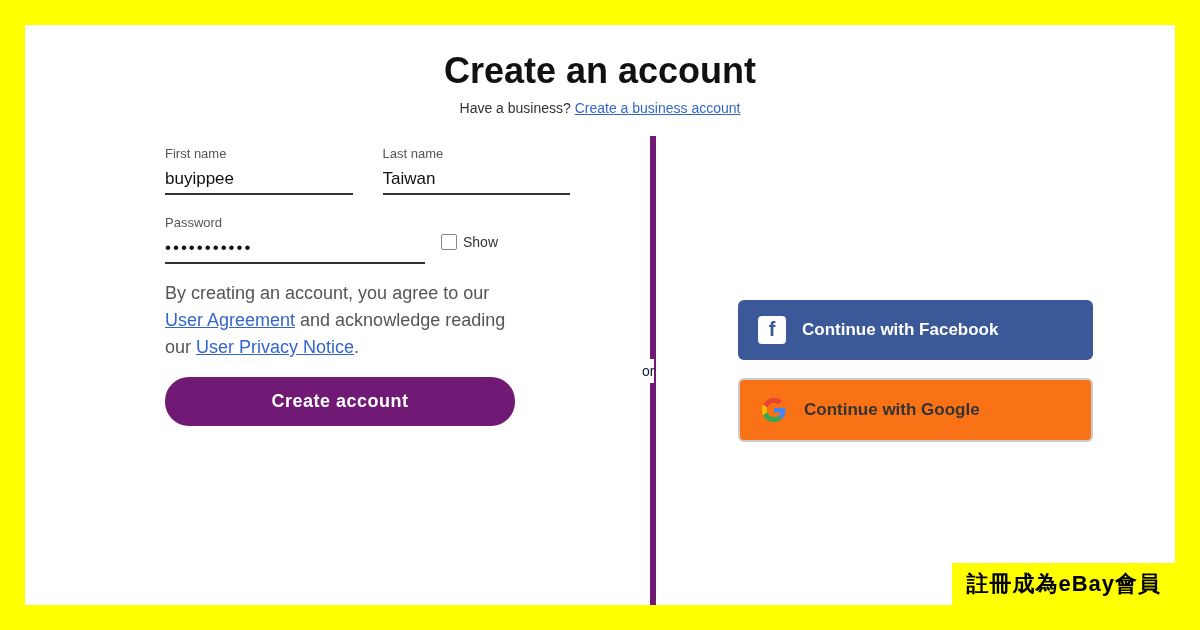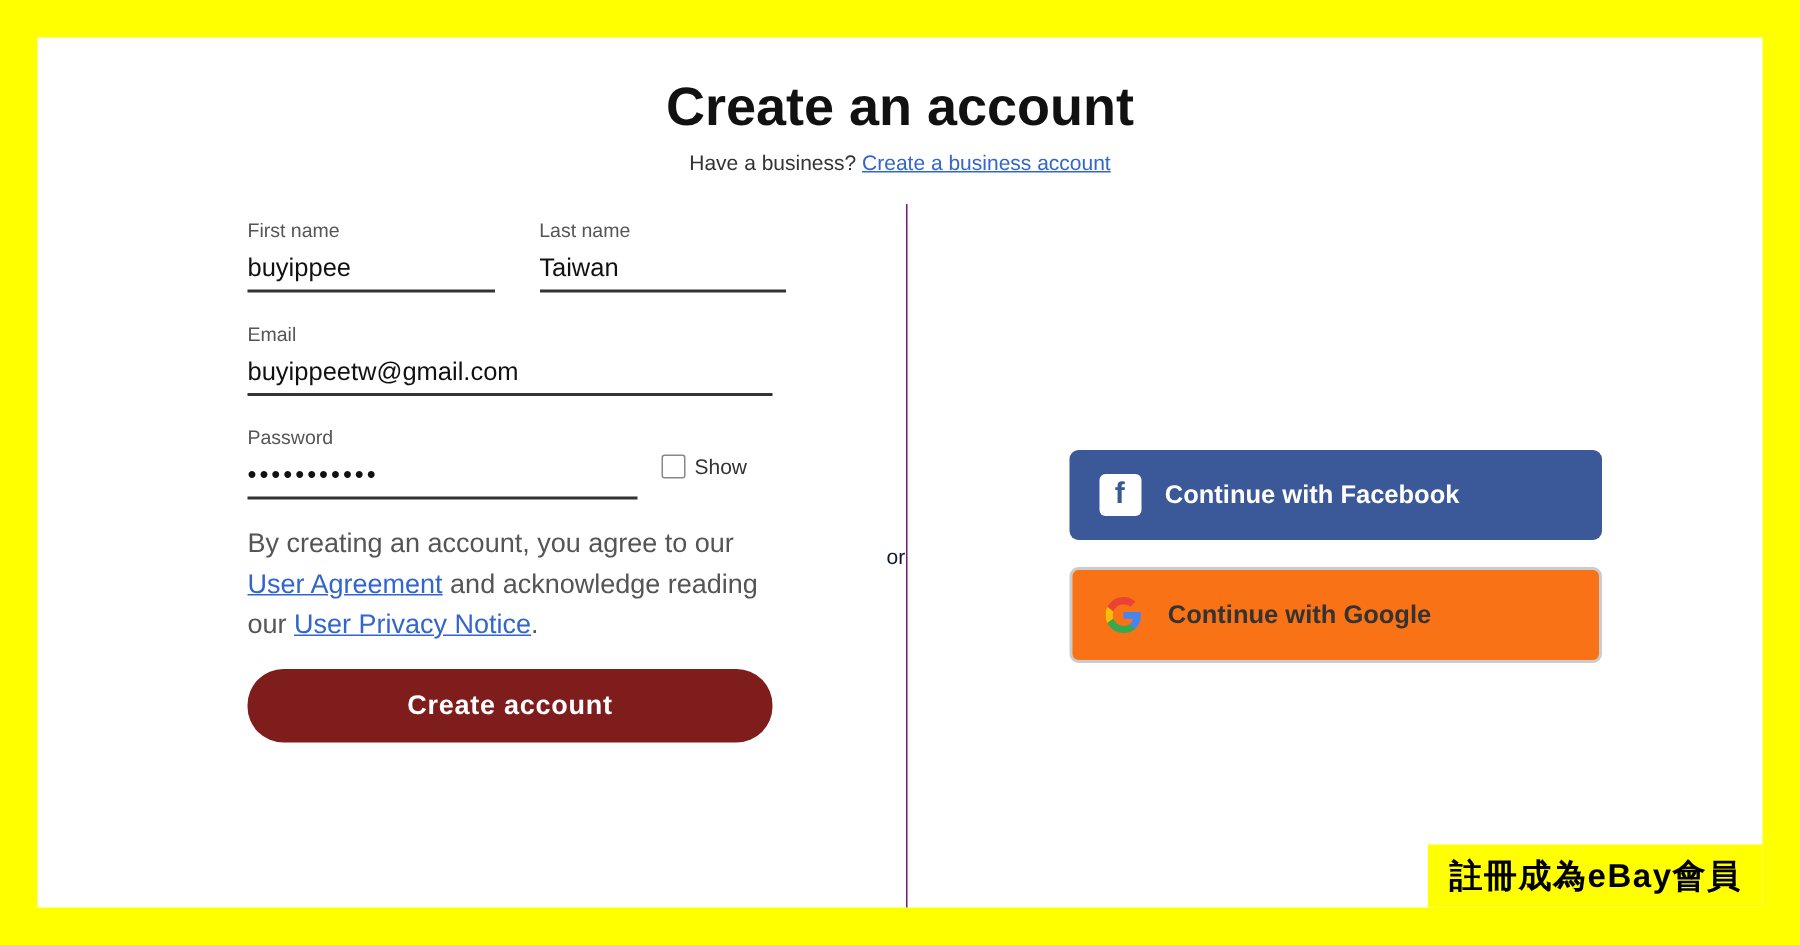--- a/index.html
+++ b/index.html
@@ -42,23 +42,23 @@
       color: #3366cc;
       text-decoration: underline;
     }
     .main-content {
       display: flex;
       width: 100%;
       flex: 1;
       position: relative;
     }
     .left-panel {
-      width: 580px;
+      width: 631px;
       padding: 10px 80px 20px 140px;
-      border-right: 1px solid #701a75;
+      border-right: 6px solid #701a75;
     }
     .name-row {
       display: flex;
       gap: 30px;
       margin-bottom: 20px;
     }
     .field-group {
       display: flex;
       flex-direction: column;
       flex: 1;
@@ -147,21 +147,21 @@
       color: #555;
       line-height: 1.5;
       margin-bottom: 16px;
       max-width: 350px;
     }
     .agreement-text a {
       color: #3366cc;
       text-decoration: underline;
     }
     .create-account-btn {
-      background: #7f1d1d;
+      background: #701a75;
       color: #fff;
       font-size: 18px;
       font-weight: 700;
       border: none;
       border-radius: 24px;
       padding: 14px 0;
       width: 350px;
       cursor: pointer;
       letter-spacing: 0.5px;
     }
@@ -254,24 +254,20 @@
         <div class="field-group">
           <label>First name</label>
           <input type="text" value="buyippee" style="">
         </div>
         <div class="field-group">
           <label>Last name</label>
           <input type="text" value="Taiwan" style="">
         </div>
       </div>
 
-      <div class="email-group">
-        <label>Email</label>
-        <input type="email" value="buyippeetw@gmail.com" style="">
-      </div>
 
       <div class="password-group">
         <label>Password</label>
         <div class="password-row">
           <input type="password" value="password123" style="">
           <div class="show-row">
             <input type="checkbox" style="">
             <span>Show</span>
           </div>
         </div>

